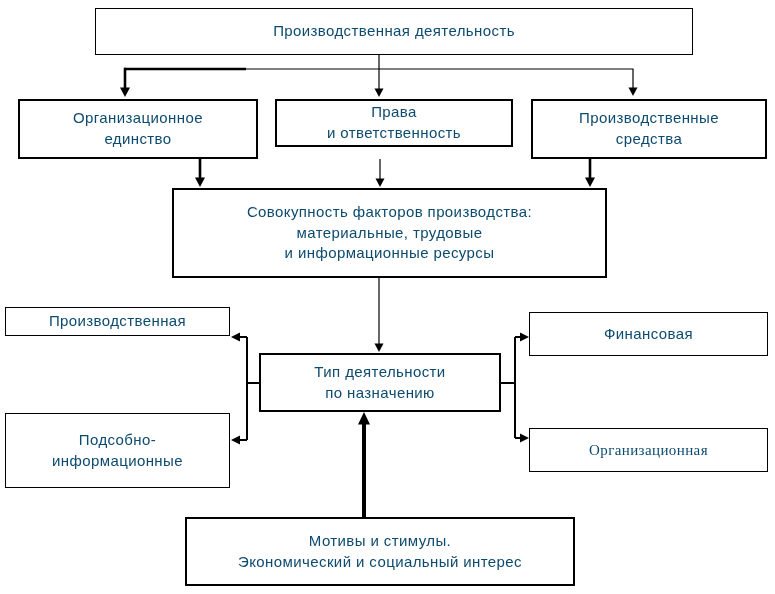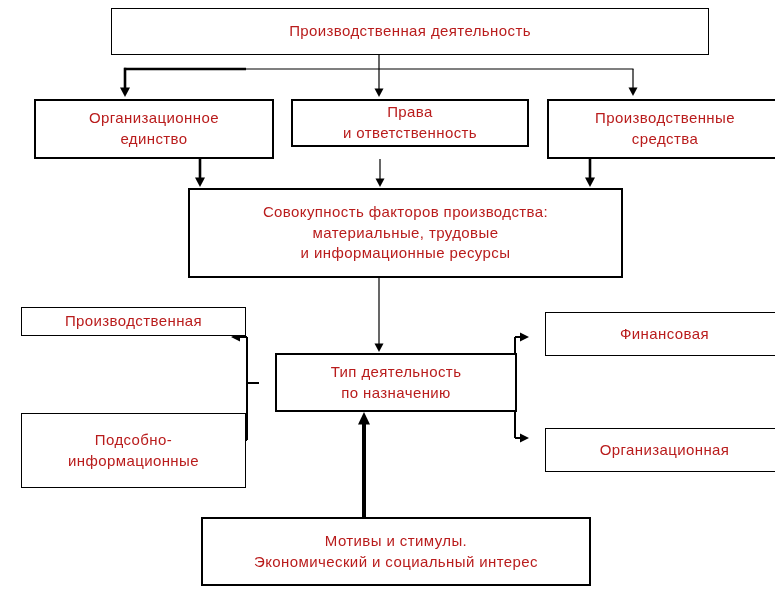--- a/index.html
+++ b/index.html
@@ -17,26 +17,25 @@
   }
   .node {
     position: absolute;
     box-sizing: border-box;
     background: #ffffff;
     border: 2px solid #000000;
     display: flex;
     align-items: center;
     justify-content: center;
     text-align: center;
-    color: #b91c1c;
+    color: #0c4a6e;
     font-family: "Liberation Sans", sans-serif;
     font-size: 15px;
     line-height: 1.38;
     letter-spacing: 0.4px;
-    margin-left: 16px;
   }
   .node--light { border-width: 1.5px; }
   .node span { white-space: pre-line; display: block; padding: 0 4px; }
 </style>
 </head>
 <body>
 
 <div class="canvas">
 
   <svg class="connector-layer" width="775" height="594" viewBox="0 0 775 594" xmlns="http://www.w3.org/2000/svg">
@@ -112,29 +111,29 @@
   <div class="node node--light" style="left:5px; top:307px; width:225px; height:29px;">
     <span>Производственная</span>
   </div>
 
   <div class="node node--light" style="left:5px; top:413px; width:225px; height:75px;">
     <span>Подсобно-
 информационные</span>
   </div>
 
   <div class="node" style="left:259px; top:353px; width:242px; height:59px;">
-    <span>Тип деятельность
+    <span>Тип деятельности
 по назначению</span>
   </div>
 
   <div class="node node--light" style="left:529px; top:312px; width:239px; height:44px;">
     <span>Финансовая</span>
   </div>
 
-  <div class="node node--light" style="left:529px; top:428px; width:239px; height:44px;">
+  <div class="node node--light" style="left:529px; top:428px; width:239px; height:44px;font-family:Liberation Serif, serif;">
     <span>Организационная</span>
   </div>
 
   <div class="node" style="left:185px; top:517px; width:390px; height:69px;">
     <span>Мотивы и стимулы.
 Экономический и социальный интерес</span>
   </div>
 
 </div>
 

